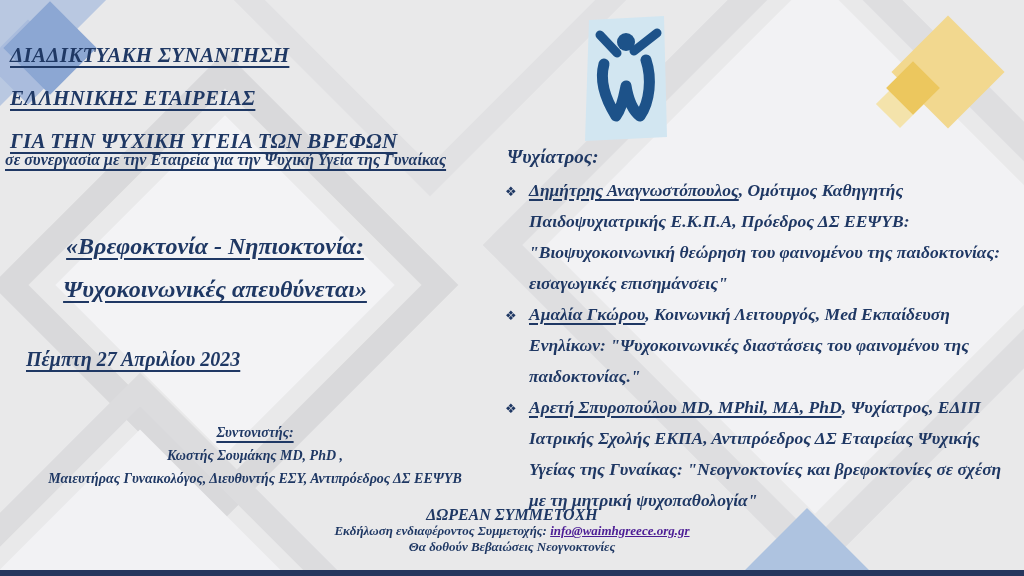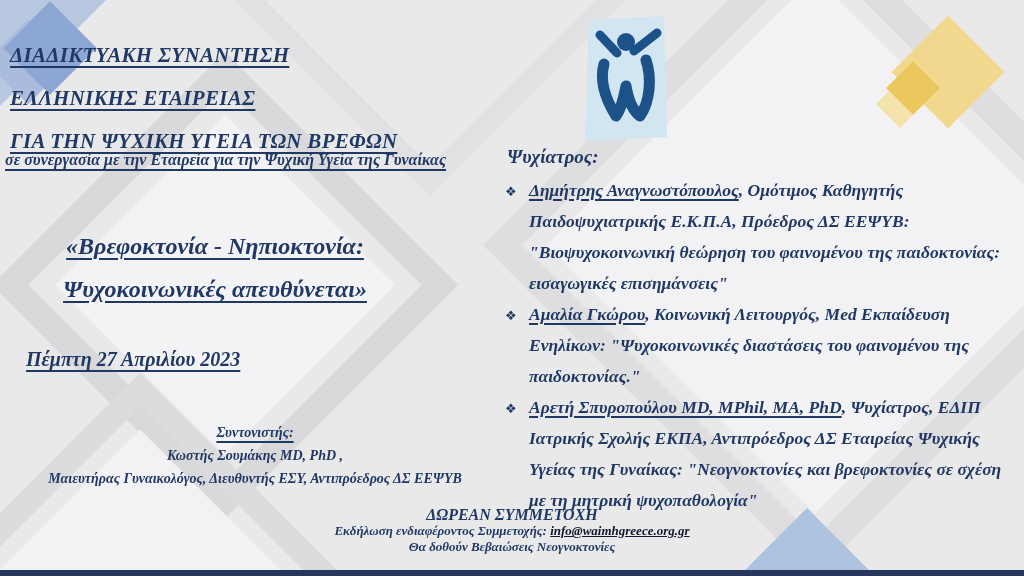--- a/index.html
+++ b/index.html
@@ -41,21 +41,21 @@
   .coord-block{left:5px;top:421px;width:500px;text-align:center;font-size:14px;}
   .coord-block .line{line-height:23px;}
   .spk-heading{left:507px;top:146px;font-size:19px;}
   .spk-list{left:505px;top:175px;width:505px;margin:0;padding:0;list-style:none;font-size:17.5px;}
   .spk-list li{position:relative;padding-left:24px;line-height:31px;margin:0;}
   .spk-list .bullet{position:absolute;left:0;top:1px;font-size:13px;font-style:normal;font-family:"DejaVu Sans",sans-serif;}
   .spk-name{text-decoration:underline;text-decoration-thickness:1.5px;text-underline-offset:3px;margin-top:12px;}
   .footer{left:112px;top:506px;width:800px;text-align:center;}
   .footer .f1{font-size:16px;line-height:17px;}
   .footer .f-line{font-size:13px;line-height:16px;}
-  .email{color:#0f172a;cursor:pointer;text-align:right;}
+  .email{color:#4c1d95;cursor:pointer;text-align:right;}
 </style>
 </head>
 <body>
 
 <div class="stage">
 
   <div class="decor wm-fill-left"></div>
   <div class="decor wm-outline-left"></div>
   <div class="decor wm-fill-right"></div>
   <div class="decor wm-outline-right"></div>

